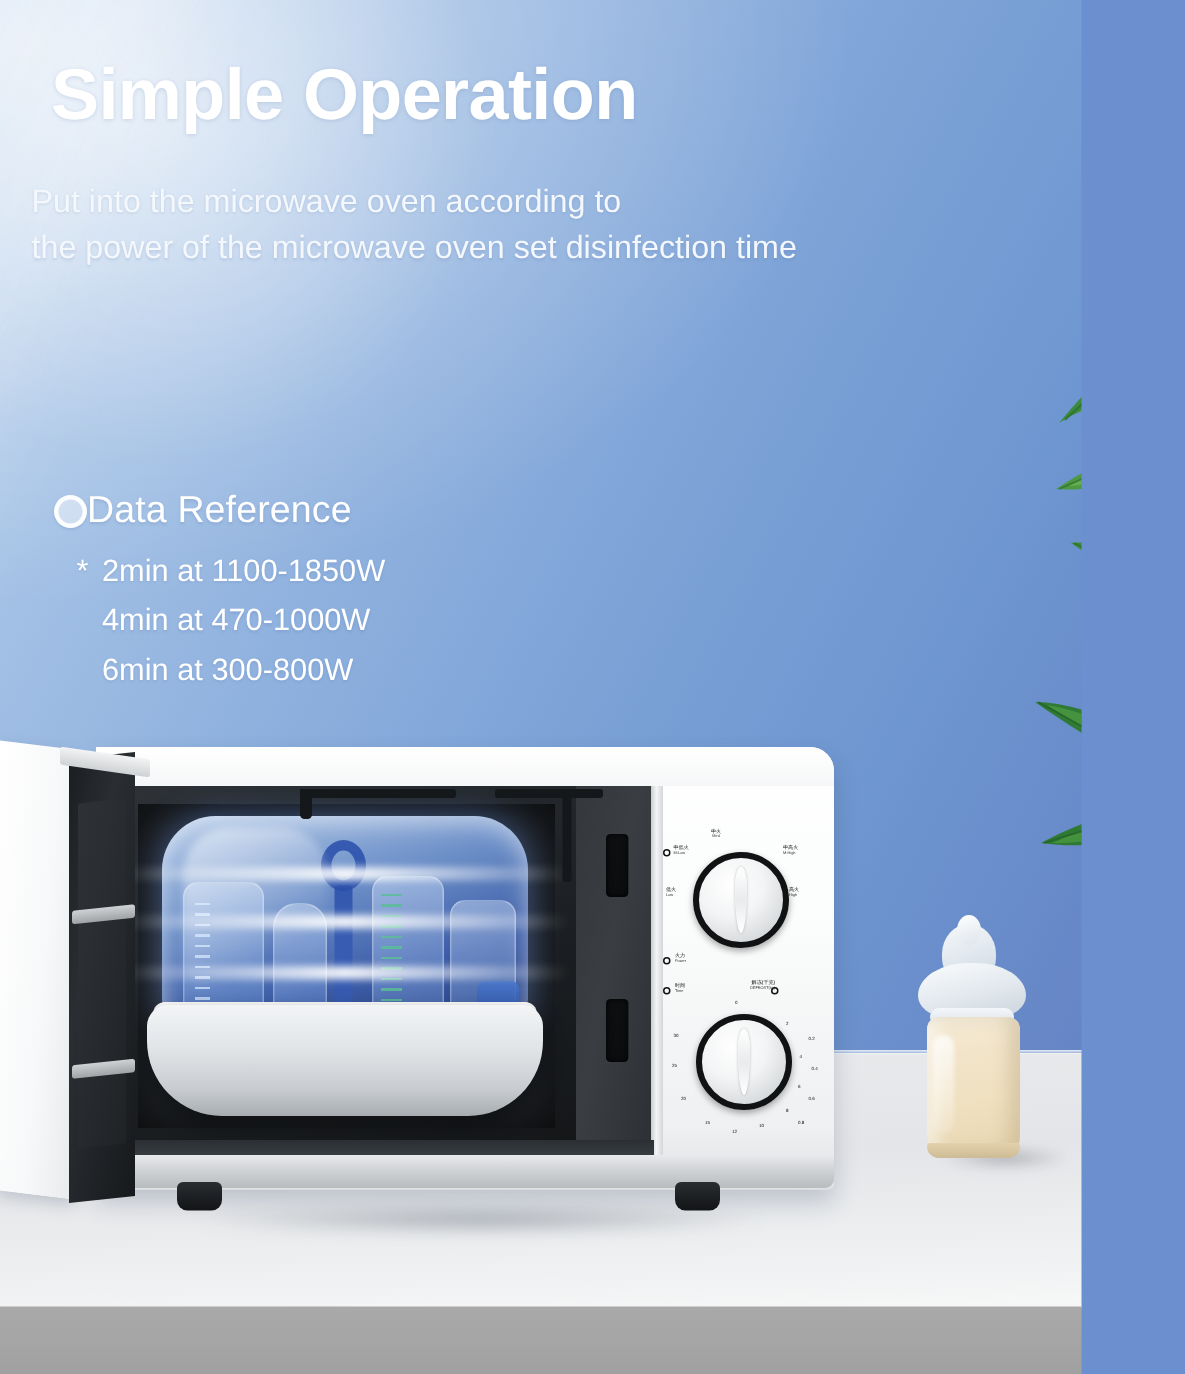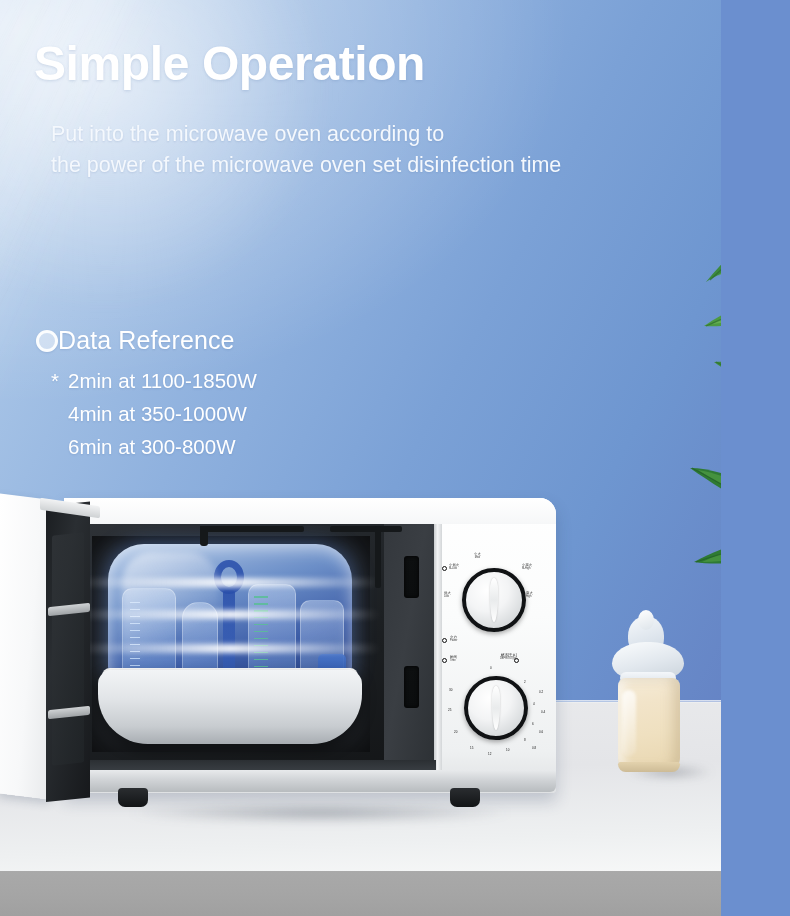--- a/index.html
+++ b/index.html
@@ -45,21 +45,21 @@
     background:linear-gradient(180deg,#a9a9a9 0%,#a5a5a5 55%,#a0a0a0 100%);
   }
 
   
   .headline{
     position:absolute;left:34px;top:39px;
     font-size:48px;font-weight:bold;color:#ffffff;letter-spacing:-.4px;
     line-height:1.05;text-shadow:0 1px 3px rgba(60,95,150,.18);white-space:nowrap;
   }
   .sub{
-    position:absolute;left:51px;top:119px;width:700px;
+    position:absolute;left:21px;top:119px;width:700px;
     font-size:21.5px;color:#f4f8fd;line-height:1.42;font-weight:400;
     text-shadow:0 1px 2px rgba(60,95,150,.16);
   }
   .sub div{white-space:nowrap;}
 
   .dataref{position:absolute;left:36px;top:326px;width:330px;}
   .dataref-head{display:flex;align-items:center;}
   .ring-icon{
     width:22px;height:22px;border-radius:50%;
     border:3.2px solid rgba(255,255,255,.92);
@@ -466,21 +466,21 @@
       <span class="ring-icon"></span>
       <span class="dataref-title">Data Reference</span>
     </div>
     <div class="dataref-lines">
       <div class="dataref-line">
         <span class="star">*</span>
         <span>2min at 1100-1850W</span>
       </div>
       <div class="dataref-line">
         <span class="star"></span>
-        <span>4min at 350-1000W</span>
+        <span>4min at 470-1000W</span>
       </div>
       <div class="dataref-line">
         <span class="star"></span>
         <span>6min at 300-800W</span>
       </div>
     </div>
   </div>
 
 </div>
 

